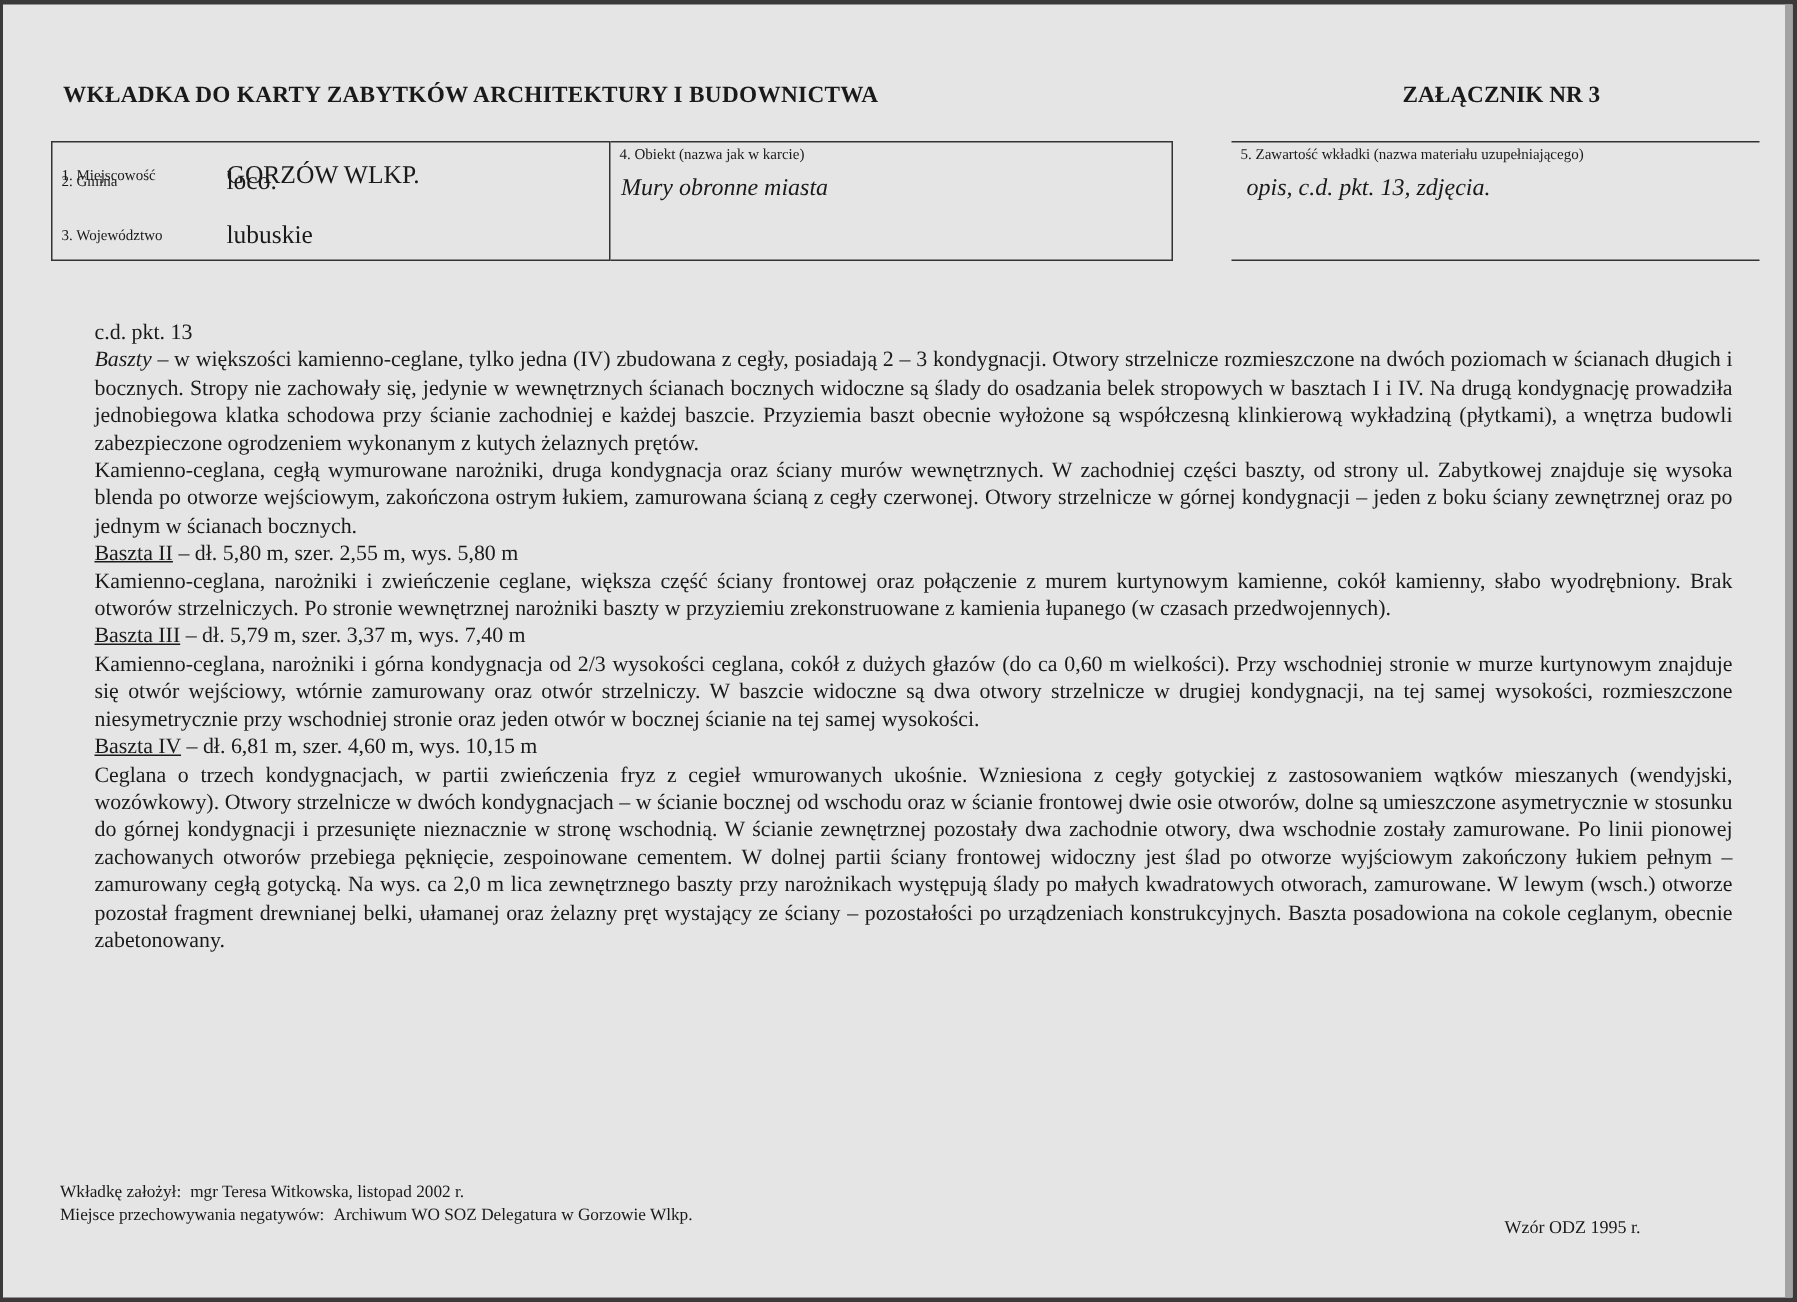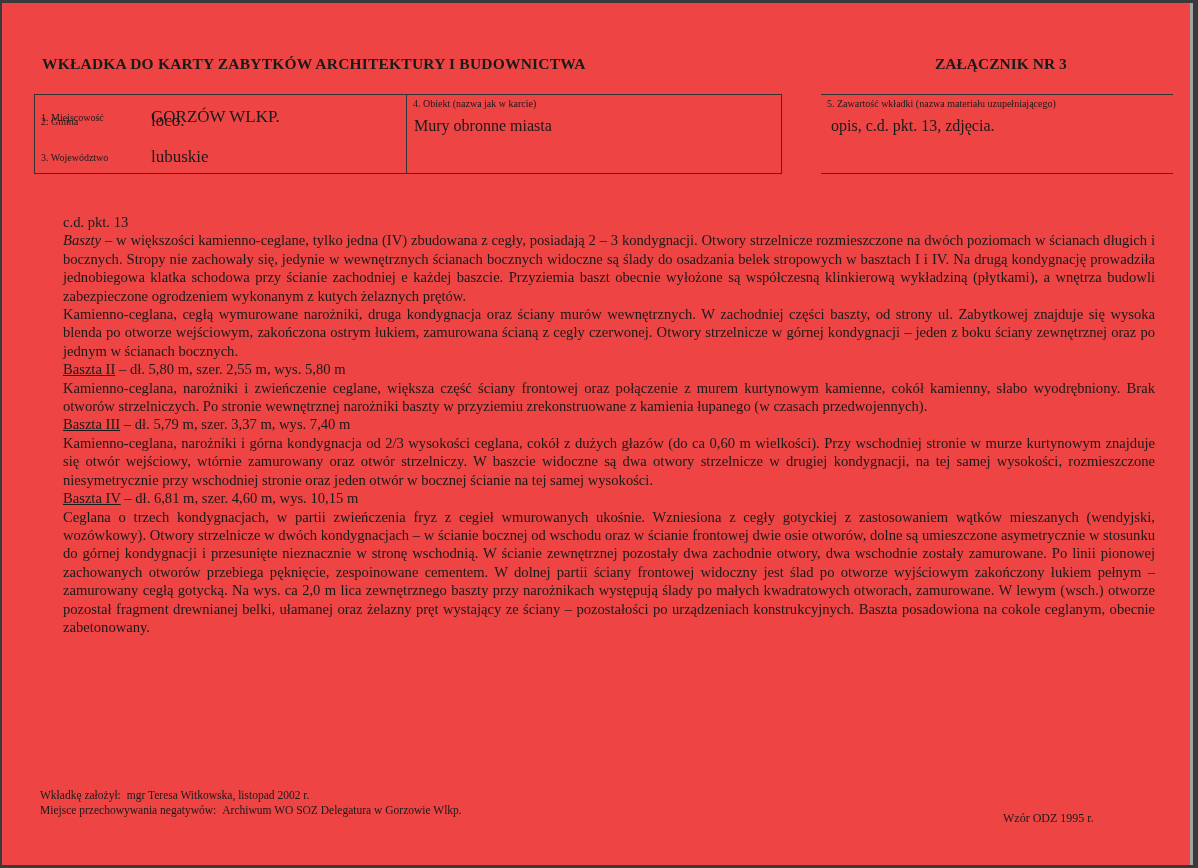--- a/index.html
+++ b/index.html
@@ -4,22 +4,22 @@
 <style>
   html, body { margin:0; padding:0; }
   body {
     width:1198px; height:868px; overflow:hidden;
     background:#3a3a3a;
     font-family:"Liberation Serif", serif;
     color:#1a1a1a;
   }
   .sheet {
     position:absolute; left:2px; top:3px; width:1188px; height:862px;
-    background:#ef4444;
-    border-right:3px solid #a3a3a3;
+    background:#e5e5e5;
+    border-right:5px solid #a3a3a3;
   }
   .title-main {
     position:absolute; left:40px; top:52px;
     font-weight:bold; font-size:15.5px; letter-spacing:0.2px;
   }
   .title-annex {
     position:absolute; left:933px; top:52px;
     font-weight:bold; font-size:15.5px;
   }
   .header-box {
@@ -38,21 +38,21 @@
   .cell3 {
     left:748px; width:352px;
     border-top:1.5px solid #333; border-bottom:1.5px solid #333;
     box-sizing:border-box;
     margin-left:39px;
   }
   .row-line { position:absolute; left:6px; display:flex; align-items:center; }
   .small-label { font-size:10px; width:110px; }
   .big-value { font-size:17px; }
   .cell-cap { position:absolute; left:6px; top:3px; font-size:10px; }
-  .cell-val { position:absolute; top:22px; font-size:16px; }
+  .cell-val { position:absolute; top:22px; font-size:16px;font-style:italic; }
   .body-text {
     position:absolute; left:38px; top:210px; width:1092px;
     font-size:14.6px; line-height:18.4px;
     text-align:justify;
     margin-left:23px;
   }
   .body-text p { margin:0; }
   .u { text-decoration:underline; }
   .it { font-style:italic; }
   .footer-l { position:absolute; left:38px; top:785px; font-size:11.5px; line-height:15px; }

